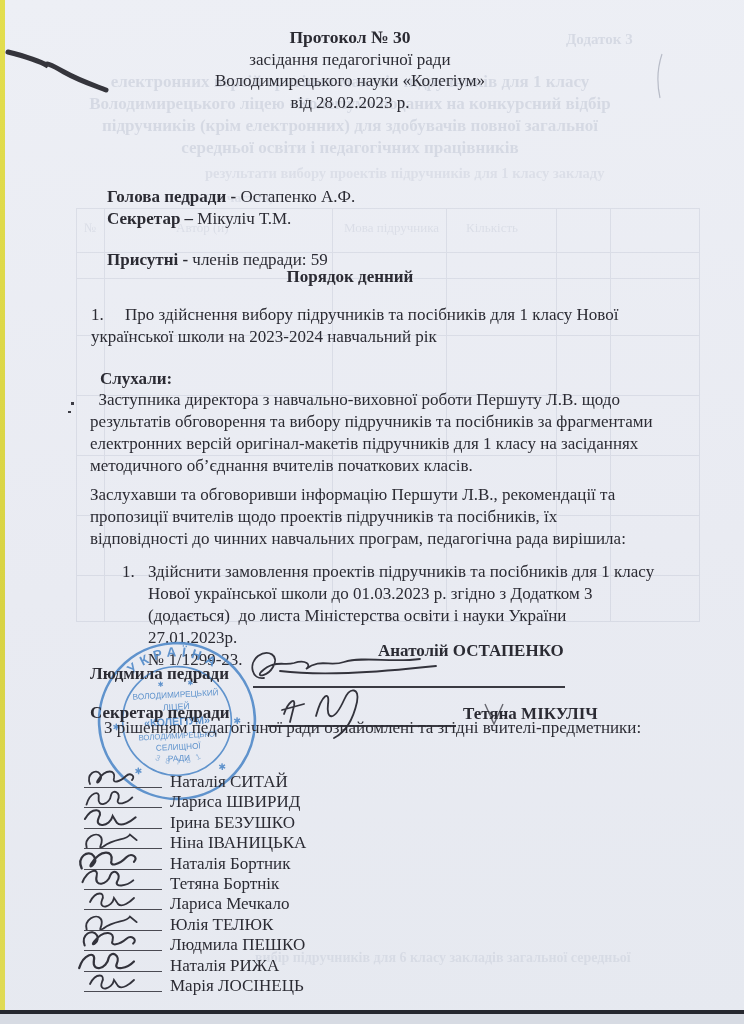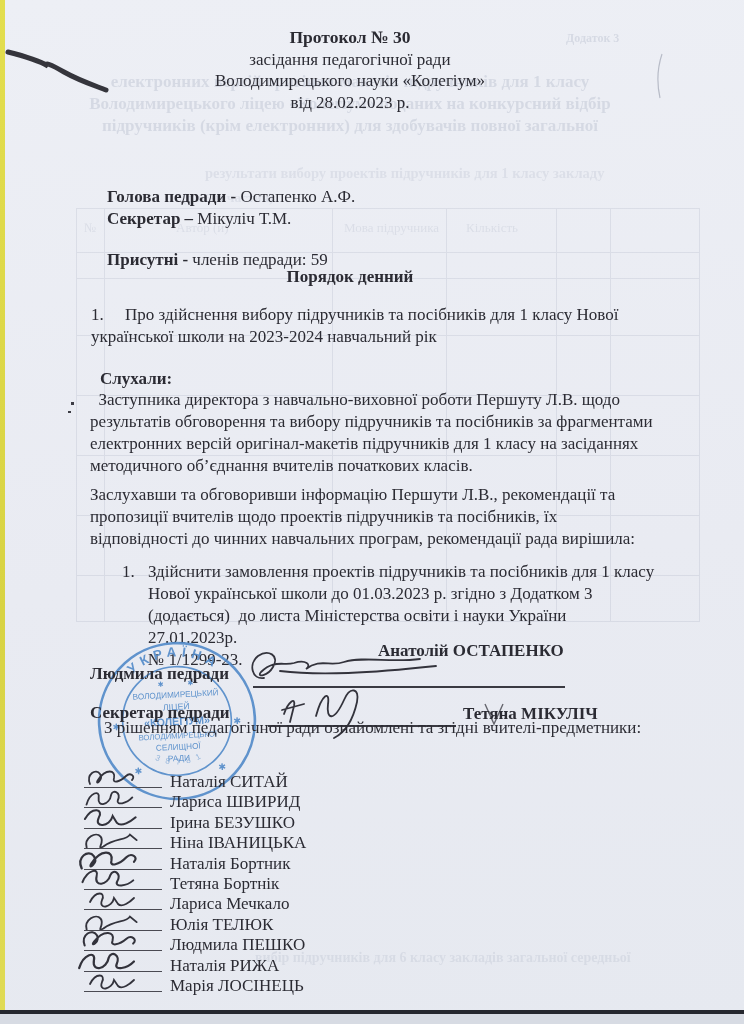--- a/index.html
+++ b/index.html
@@ -60,25 +60,26 @@
     <path d="M14,2 C10,14 8,28 12,46" stroke="#8d93a3" stroke-width="1.2" fill="none"></path>
   </svg>
   <svg class="artifact" style="left:482px;top:700px;opacity:.8;" width="26" height="30">
     <path d="M3,4 L12,24 L21,4" stroke="#45454d" stroke-width="1.4" fill="none"></path>
   </svg>
   <div class="artifact" style="left:68px;top:402px;width:6px;height:16px;">
     <div style="width:2.5px;height:2.5px;background:#3c3c44;margin:0 0 6px 3px;"></div>
     <div style="width:2.5px;height:2.5px;background:#3c3c44;"></div>
   </div>
 
-  <div class="ghost" style="left:566px;top:31px;font-size:12px;">Додаток 3</div>
+  <div class="ghost" style="left:566px;top:31px;font-size:15px;">Додаток 3</div>
   <div class="ghost center" style="top:71px;font-size:15px;line-height:22px;">
       <div class="line">електронних версій оригінал-макетів підручників для 1 класу</div>
       <div class="line">Володимирецького ліцею «Колегіум» поданих на конкурсний відбір</div>
       <div class="line">підручників (крім електронних) для здобувачів повної загальної</div>
+      <div class="line">середньої освіти і педагогічних працівників</div>
     </div>
   <div class="ghost" style="left:205px;top:165px;font-size:14.5px;opacity:.14;">результати вибору проектів підручників для 1 класу закладу</div>
   <div class="ghost" style="left:150px;top:190px;font-size:13.5px;opacity:.14;margin-left:32px;">(по 6-и частин)</div>
   <div class="ghost-table">
     <span class="v" style="left:0;"></span>
       <span class="v" style="left:28px;"></span>
     <span class="v" style="left:256px;"></span>
       <span class="v" style="left:370px;"></span>
     <span class="v" style="left:480px;"></span>
       <span class="v" style="left:534px;"></span>
@@ -126,21 +127,21 @@
   <div class="abs" style="left:90px;top:389px;width:625px;">
       <div class="line">  Заступника директора з навчально-виховної роботи Першуту Л.В. щодо</div>
       <div class="line">результатів обговорення та вибору підручників та посібників за фрагментами</div>
       <div class="line">електронних версій оригінал-макетів підручників для 1 класу на засіданнях</div>
       <div class="line">методичного об’єднання вчителів початкових класів.</div>
     </div>
 
   <div class="abs" style="left:90px;top:484px;width:630px;">
       <div class="line">Заслухавши та обговоривши інформацію Першути Л.В., рекомендації та</div>
       <div class="line">пропозиції вчителів щодо проектів підручників та посібників, їх</div>
-      <div class="line">відповідності до чинних навчальних програм, рекомендації рада вирішила:</div>
+      <div class="line">відповідності до чинних навчальних програм, педагогічна рада вирішила:</div>
     </div>
 
   <div class="abs line" style="left:122px;top:561px;">1.</div>
   <div class="abs" style="left:148px;top:561px;width:510px;">
       <div class="line">Здійснити замовлення проектів підручників та посібників для 1 класу</div>
       <div class="line">Нової української школи до 01.03.2023 р. згідно з Додатком 3</div>
       <div class="line">(додається)  до листа Міністерства освіти і науки України 27.01.2023р.</div>
       <div class="line">№ 1/1299-23.</div>
     </div>
 

